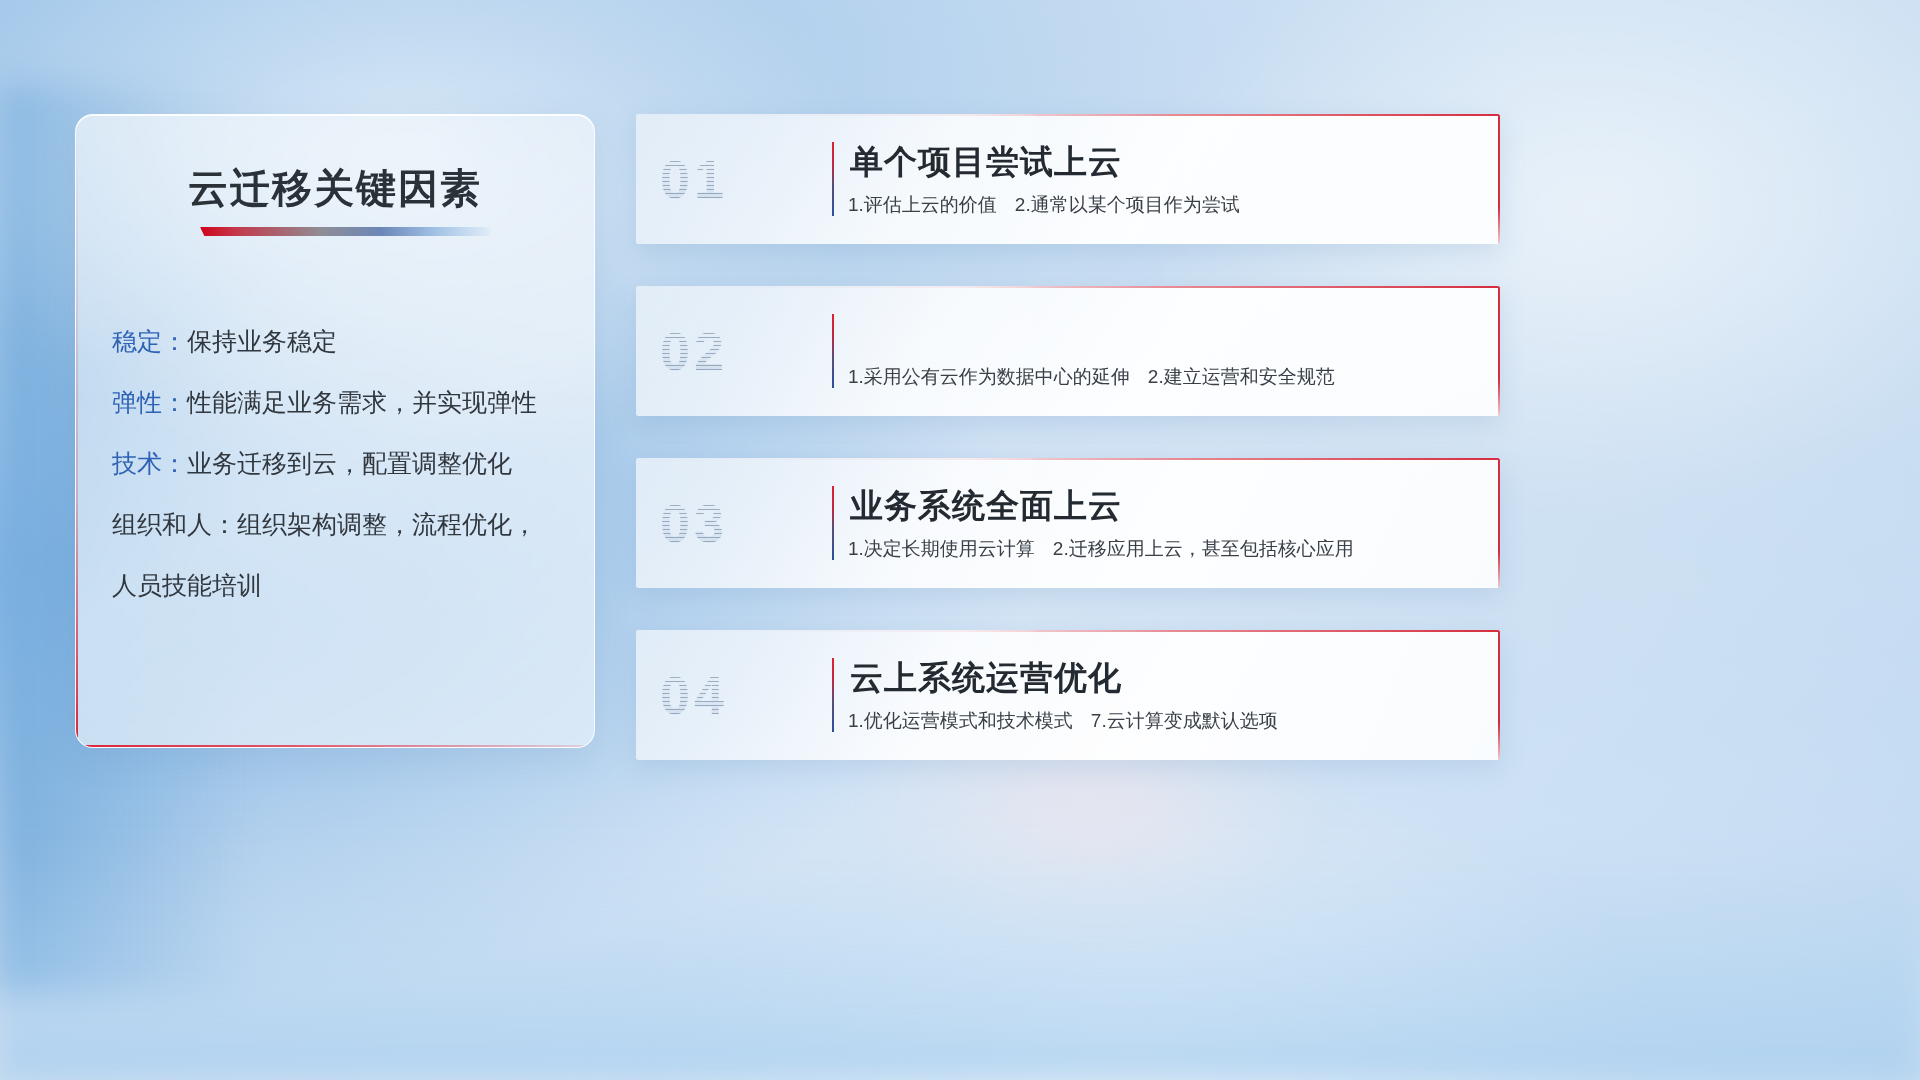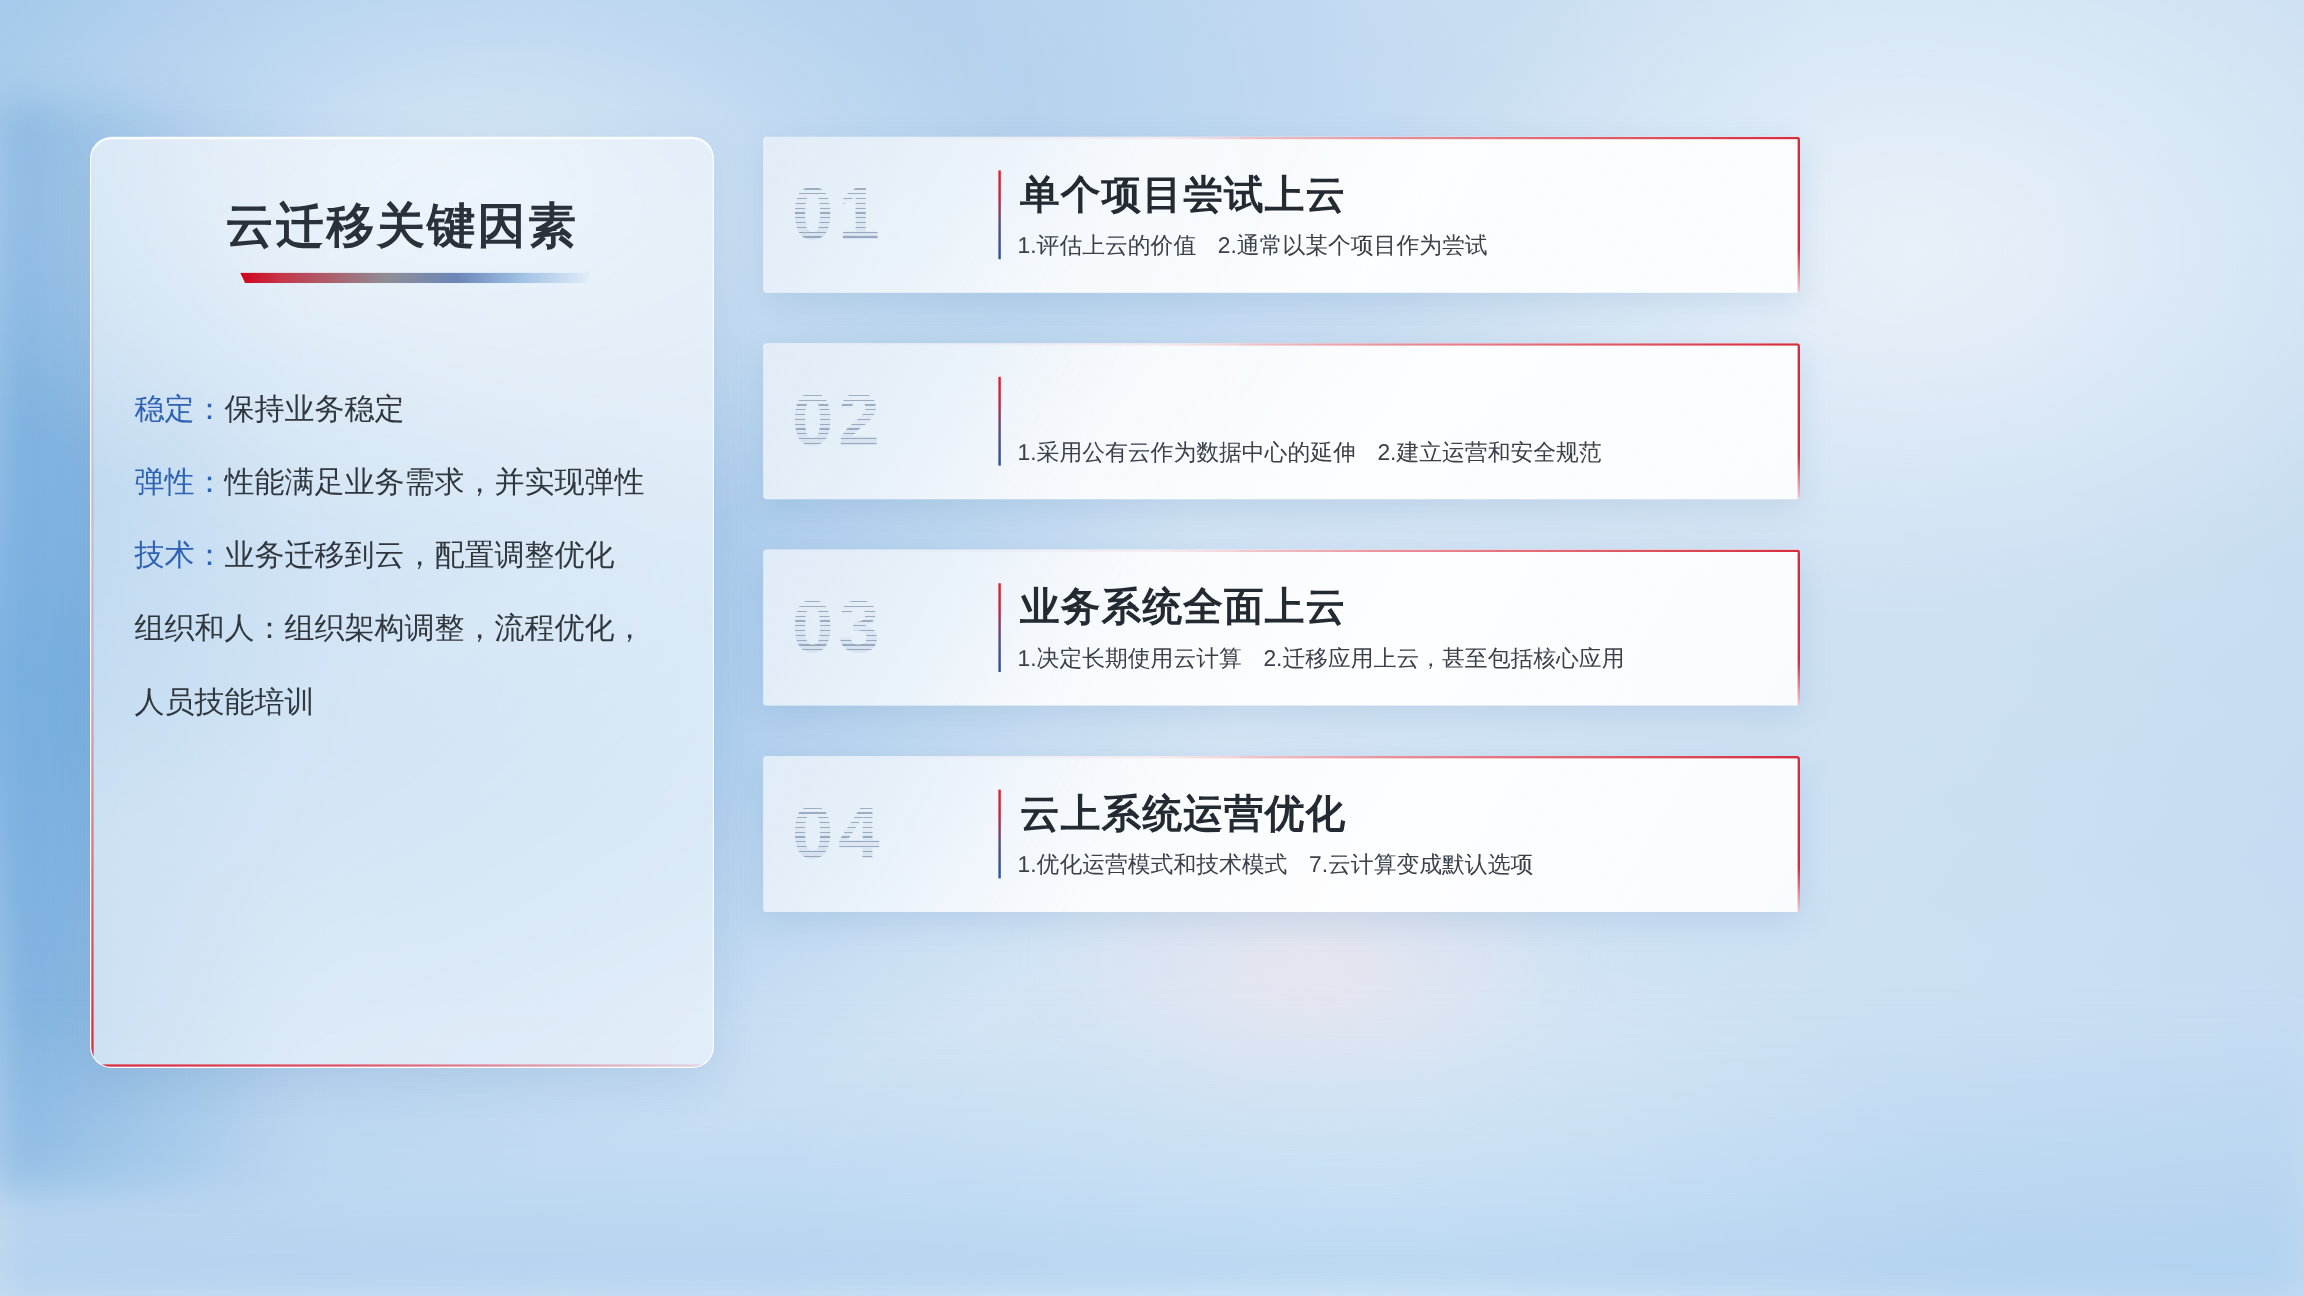--- a/index.html
+++ b/index.html
@@ -50,21 +50,21 @@
     position:absolute; left:0; bottom:0; width:100%; height:22%;
     background:linear-gradient(0deg, rgba(168,206,238,.75) 0%, rgba(168,206,238,0) 100%);
     filter:blur(14px);
   }
 
   
   #stage { position:absolute; inset:0; }
 
   
   #left-card{
-    position:absolute; left:75px; top:114px; width:520px; height:776px;
+    position:absolute; left:75px; top:114px; width:520px; height:634px;
     border-radius:18px;
     background:linear-gradient(150deg,
       rgba(255,255,255,.62) 0%,
       rgba(255,255,255,.50) 28%,
       rgba(255,255,255,.60) 55%,
       rgba(255,255,255,.48) 100%);
     border:1px solid rgba(255,255,255,.85);
     box-shadow:0 10px 34px rgba(92,134,180,.16), inset 0 1px 0 rgba(255,255,255,.9);
     backdrop-filter:blur(2px);
     overflow:hidden;
@@ -124,21 +124,21 @@
     background:linear-gradient(180deg,#d62d3e 0%, #d62d3e 72%, rgba(214,45,62,.25) 100%);
   }
   .step-sheen{
     position:absolute; left:0; top:0; width:46%; height:100%;
     background:linear-gradient(120deg, rgba(225,236,247,.85) 0%, rgba(255,255,255,.25) 70%, rgba(255,255,255,0) 100%);
     pointer-events:none;
   }
 
   .ghost-num{
     position:absolute; left:24px; top:50%; transform:translateY(-50%);
-    font-size:62px; font-weight:700; letter-spacing:4px;
+    font-size:54px; font-weight:700; letter-spacing:4px;
     color:rgba(120,142,170,.30);
     line-height:1;
     -webkit-background-clip:text; background-clip:text; color:transparent;
     background-image:
       repeating-linear-gradient(0deg,
         rgba(96,120,152,.55) 0px, rgba(96,120,152,.55) 1px,
         rgba(255,255,255,0) 1px, rgba(255,255,255,0) 4px),
       linear-gradient(180deg, rgba(255,255,255,.2) 0%, rgba(170,190,214,.35) 100%);
     text-shadow:none;
     user-select:none;

